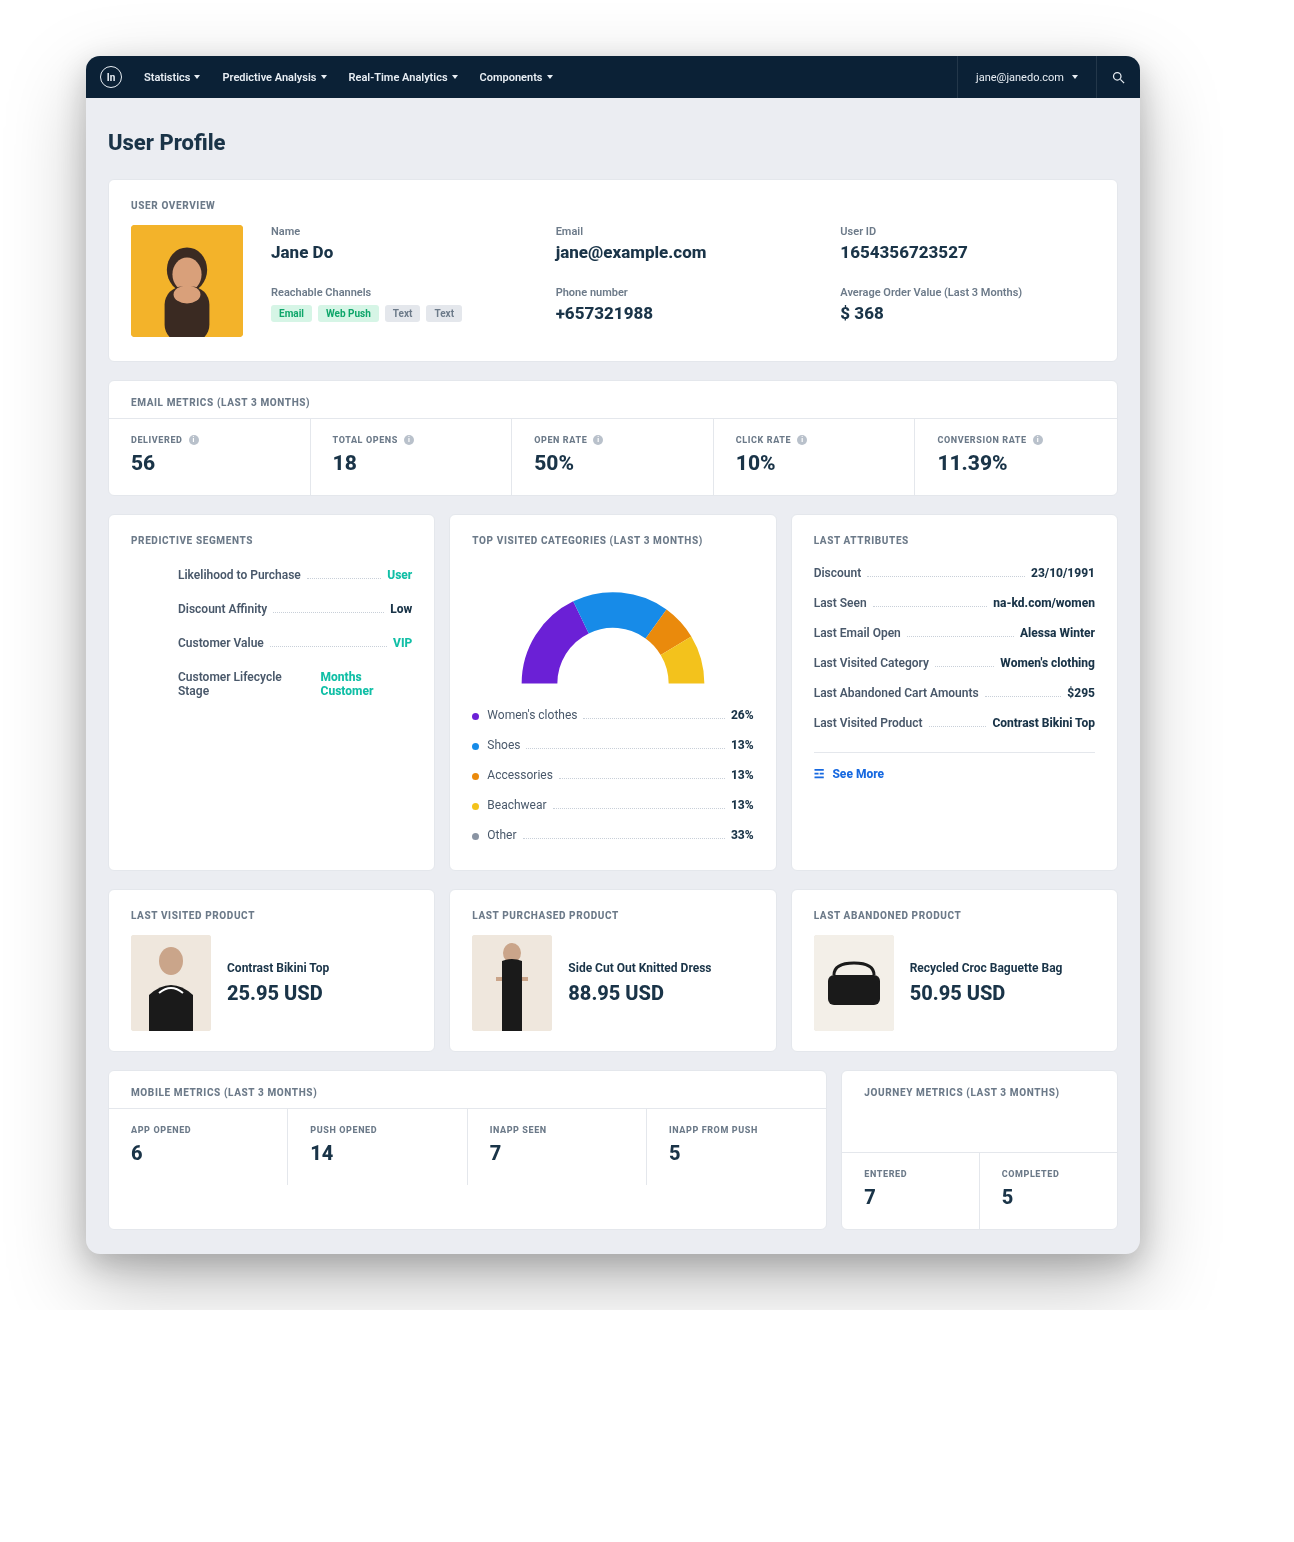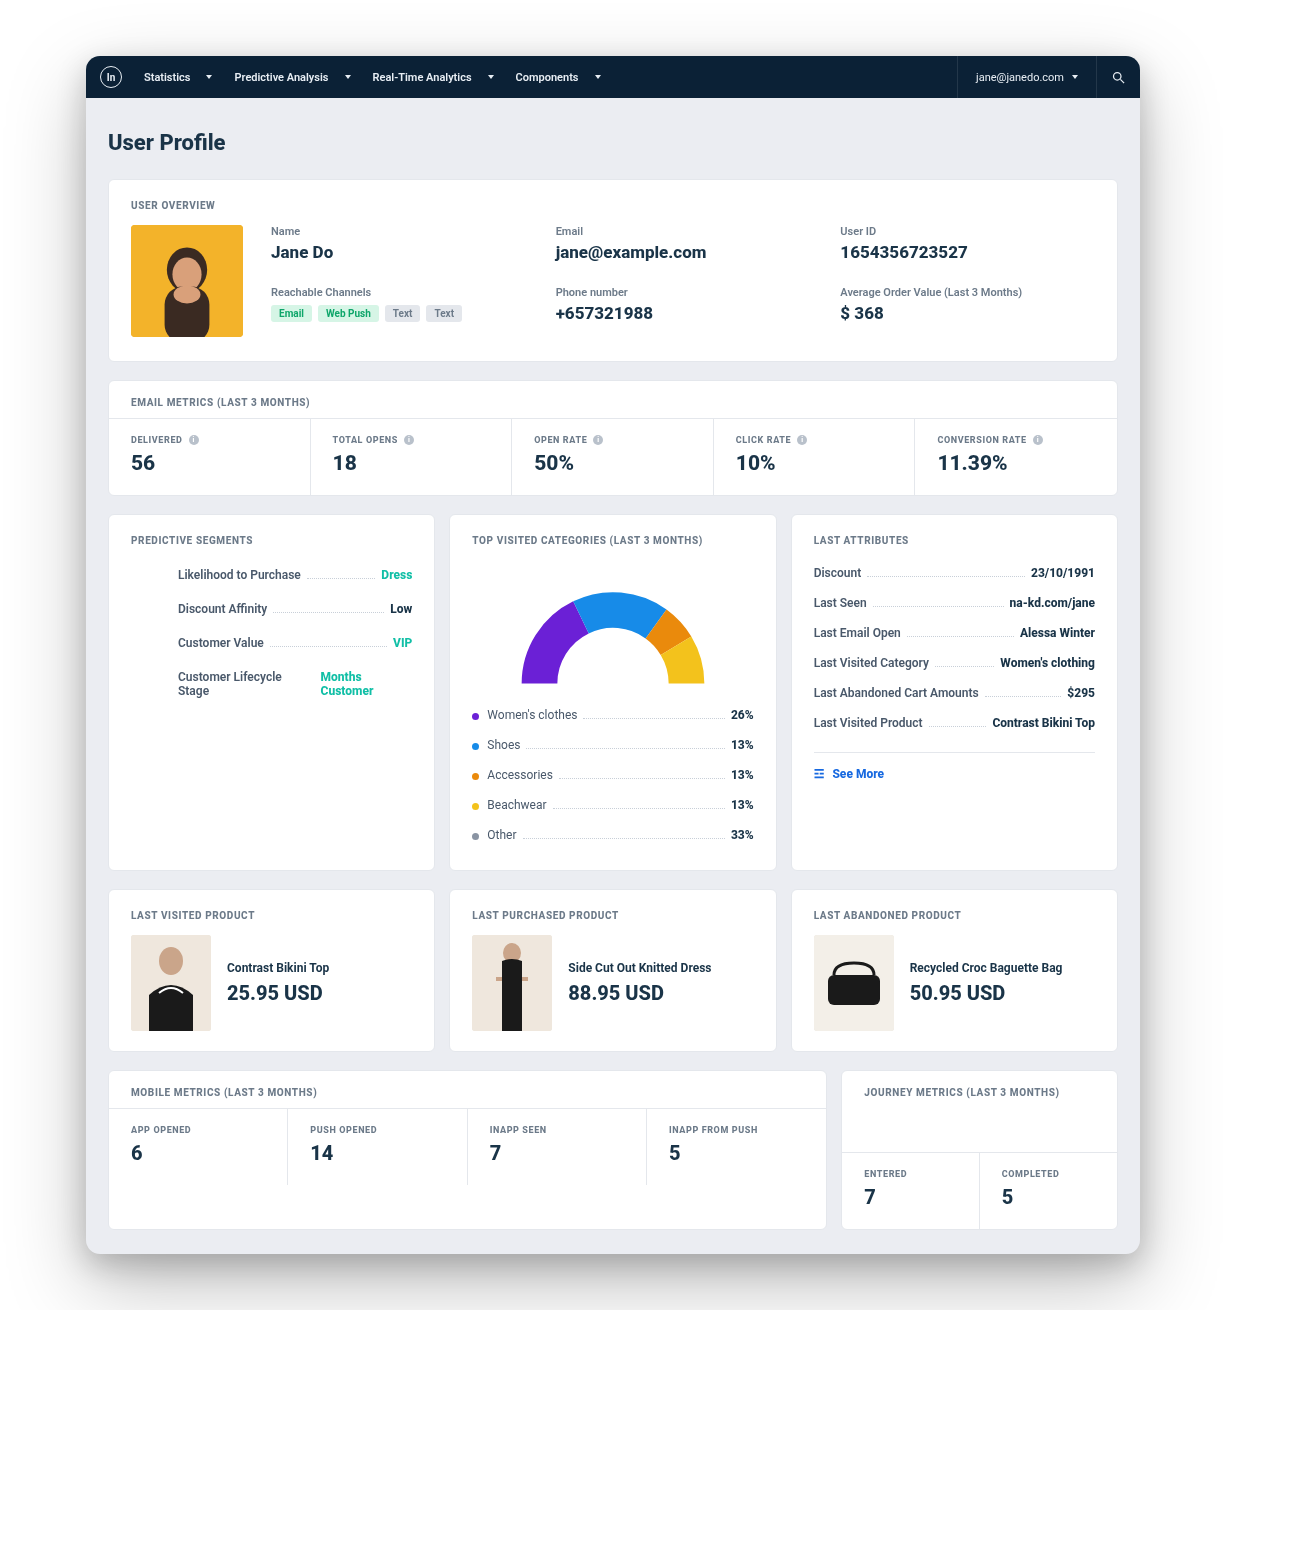--- a/index.html
+++ b/index.html
@@ -4,21 +4,21 @@
 <style>
   * { box-sizing: border-box; margin: 0; padding: 0; }
   body { font-family: -apple-system, BlinkMacSystemFont, "Segoe UI", Roboto, Helvetica, Arial, sans-serif; background: #fff; }
   .viewport { width: 1226px; padding: 56px; display:flex; justify-content:center; }
   .window { width: 1054px; border-radius: 14px; overflow:hidden; box-shadow: 0 30px 80px rgba(0,0,0,.25), 0 10px 30px rgba(0,0,0,.2); background:#ebedf2; }
 
   
   .nav { background:#0b2136; color:#e8eef4; display:flex; align-items:center; height:42px; font-size:11px; }
   .nav-left { display:flex; align-items:center; gap:22px; padding-left:14px; }
   .logo-circle { width:22px; height:22px; border:1.5px solid #e8eef4; border-radius:50%; display:flex; align-items:center; justify-content:center; font-weight:700; font-size:10px; }
-  .nav-item { display:flex; align-items:center; gap:16px; cursor:pointer; font-weight:600; }
+  .nav-item { display:flex; align-items:center; gap:4px; cursor:pointer; font-weight:600; }
   .caret { width:0; height:0; border-left:3.5px solid transparent; border-right:3.5px solid transparent; border-top:4px solid #e8eef4; }
   .nav-right { margin-left:auto; display:flex; align-items:stretch; height:100%; }
   .nav-user { display:flex; align-items:center; gap:8px; padding:0 18px; border-left:1px solid rgba(255,255,255,.1); cursor:pointer; }
   .nav-search { display:flex; align-items:center; justify-content:center; width:44px; border-left:1px solid rgba(255,255,255,.1); cursor:pointer; }
   .nav-search svg { width:15px; height:15px; }
 
   
   .page { padding:18px 22px 24px; }
   .page-title { font-size:22px; font-weight:800; color:#1a3448; margin:14px 0 24px; }
 
@@ -227,21 +227,21 @@
       </div>
 
       <div class="triple">
 
         <div class="card">
           <div class="section-label">PREDICTIVE SEGMENTS</div>
           <div style="margin-top:12px">
             <div class="seg-row">
                 <span class="k">Likelihood to Purchase</span>
                 <span class="dots"></span>
-                <span class="v teal">Dress</span>
+                <span class="v teal">User</span>
               </div>
             <div class="seg-row">
                 <span class="k">Discount Affinity</span>
                 <span class="dots"></span>
                 <span class="v">Low</span>
               </div>
             <div class="seg-row">
                 <span class="k">Customer Value</span>
                 <span class="dots"></span>
                 <span class="v teal">VIP</span>
@@ -305,21 +305,21 @@
           <div class="section-label">LAST ATTRIBUTES</div>
           <div style="margin-top:12px">
             <div class="attr-row">
                 <span class="k">Discount</span>
                 <span class="dots"></span>
                 <span class="v">23/10/1991</span>
               </div>
             <div class="attr-row">
                 <span class="k">Last Seen</span>
                 <span class="dots"></span>
-                <span class="v">na-kd.com/jane</span>
+                <span class="v">na-kd.com/women</span>
               </div>
             <div class="attr-row">
                 <span class="k">Last Email Open</span>
                 <span class="dots"></span>
                 <span class="v">Alessa Winter</span>
               </div>
             <div class="attr-row">
                 <span class="k">Last Visited Category</span>
                 <span class="dots"></span>
                 <span class="v">Women's clothing</span>

